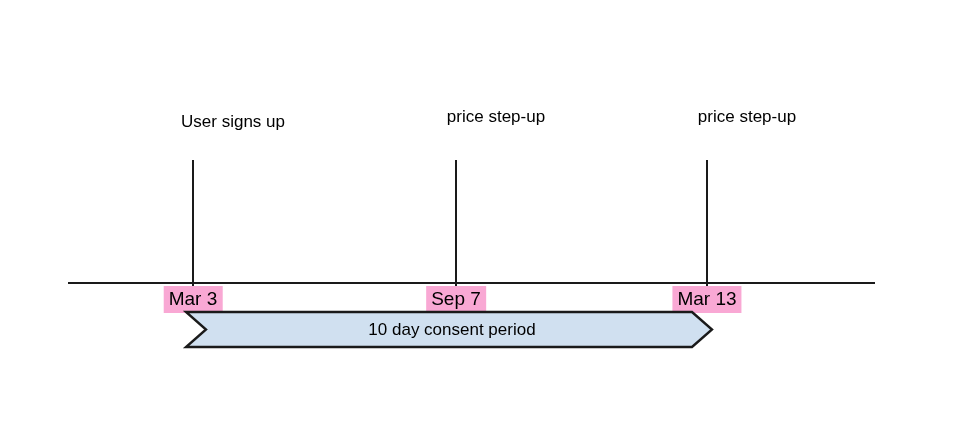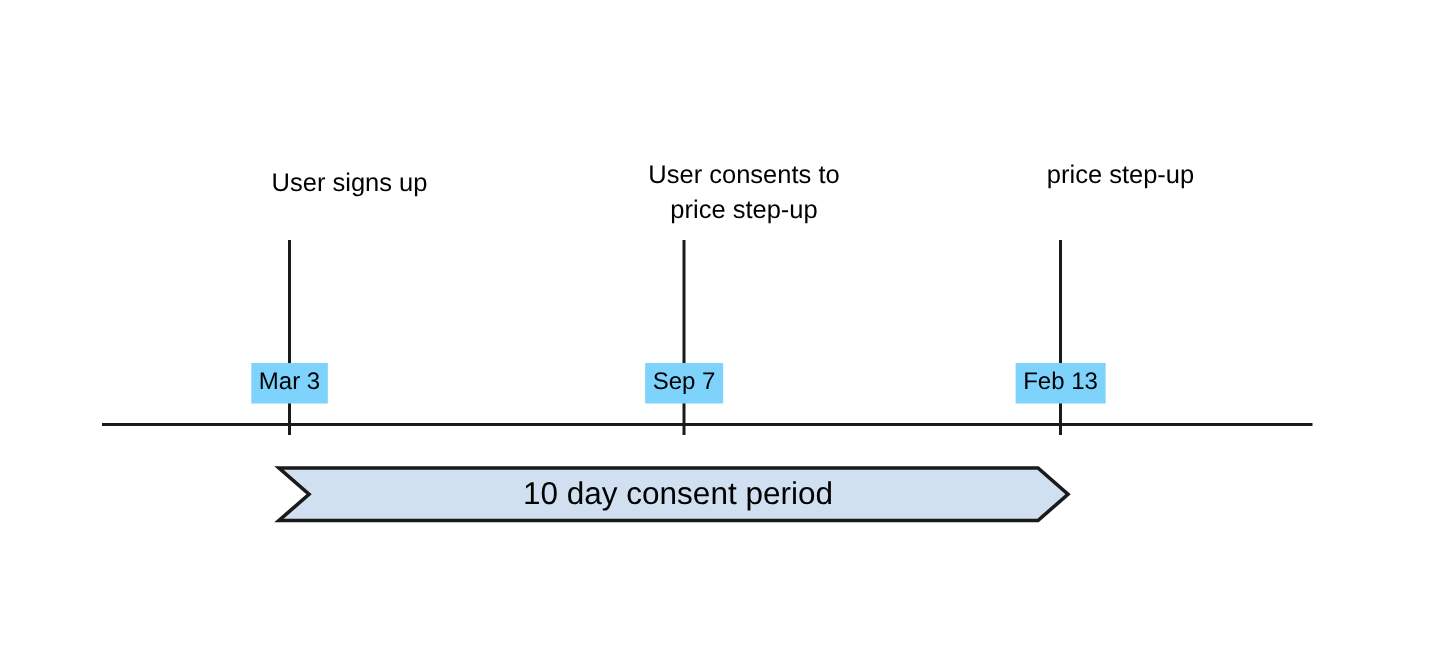--- a/index.html
+++ b/index.html
@@ -50,26 +50,27 @@
     font-size: 17px;
     line-height: 23px;
     white-space: nowrap;
     color: #000000;
     margin-left: 40px;
   }
   .marker-date {
     position: absolute;
     left: 50%;
     transform: translateX(-50%);
-    background: #7dd3fc;
-    font-size: 16px;
+    background: #f9a8d4;
+    font-size: 19px;
     line-height: 24px;
     padding: 1px 5px 2px 5px;
     white-space: nowrap;
     color: #000000;
+    margin-top: 44px;
   }
 
   
   .ribbon {
     position: absolute;
     left: 186px;
     top: 312px;
     width: 526px;
     height: 35px;
   }
@@ -81,21 +82,21 @@
   }
   .ribbon-label {
     position: absolute;
     left: 0;
     top: 0;
     width: 100%;
     height: 100%;
     display: flex;
     align-items: center;
     justify-content: center;
-    font-size: 21px;
+    font-size: 17px;
     color: #000000;
     white-space: nowrap;
     padding-left: 6px;
     box-sizing: border-box;
   }
 </style>
 </head>
 <body>
 
 <div id="canvas">
@@ -105,33 +106,32 @@
   <div class="marker" style="left:193px;">
     <div class="marker-caption" style="top:110px;">
       <div>User signs up</div>
     </div>
     <div class="marker-stem" style="top:160px;height:130px;"></div>
     <div class="marker-date" style="top:242px;">Mar 3</div>
   </div>
 
   <div class="marker" style="left:456px;">
     <div class="marker-caption" style="top:105px;">
-      <div>User consents to</div>
       <div>price step-up</div>
     </div>
     <div class="marker-stem" style="top:160px;height:130px;"></div>
     <div class="marker-date" style="top:242px;">Sep 7</div>
   </div>
 
   <div class="marker" style="left:707px;">
     <div class="marker-caption" style="top:105px;">
       <div>price step-up</div>
     </div>
     <div class="marker-stem" style="top:160px;height:130px;"></div>
-    <div class="marker-date" style="top:242px;">Feb 13</div>
+    <div class="marker-date" style="top:242px;">Mar 13</div>
   </div>
 
   <div class="ribbon">
     <svg viewBox="0 0 526 35" preserveAspectRatio="none">
       <polygon points="0,0 506,0 526,17.5 506,35 0,35 20,17.5" fill="#d0e0f0" stroke="#1a1a1a" stroke-width="2.4" stroke-linejoin="miter"></polygon>
     </svg>
     <div class="ribbon-label">10 day consent period</div>
   </div>
 
 </div>

